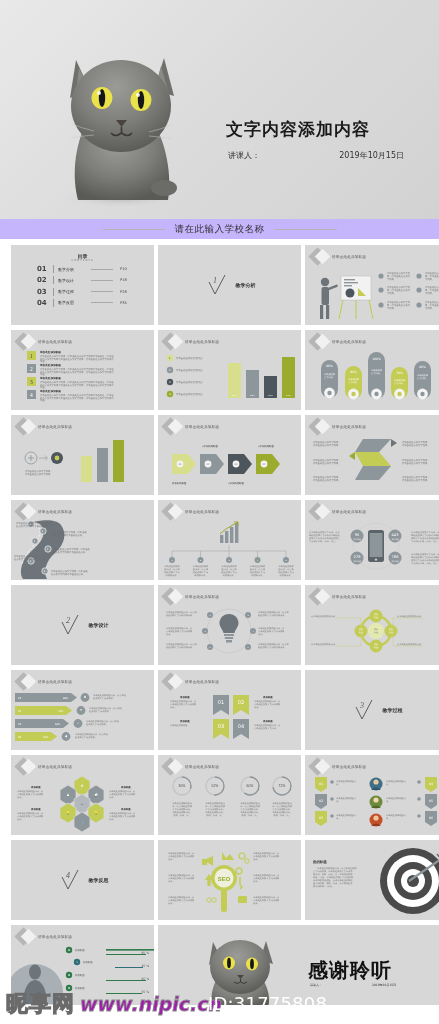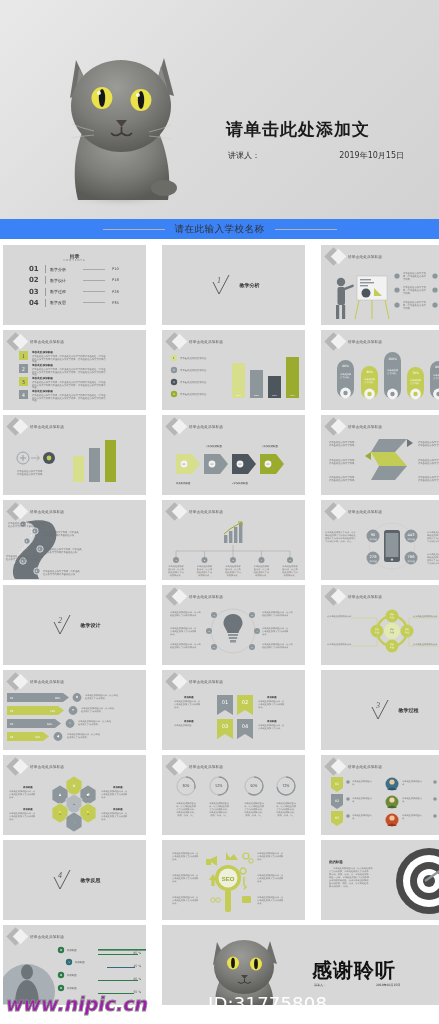--- a/index.html
+++ b/index.html
@@ -26,31 +26,31 @@
   .hero-sub {
     position: absolute; left: 226px; top: 118px;
     font-size: 17px; letter-spacing: 1px; color: #1a1a1a; font-weight: bold;
   }
   .hero-meta { position: absolute; left: 228px; top: 150px; width: 200px; font-size: 8px; color: #333; }
   .hero-meta .r { position: absolute; right: 24px; top: 0; }
 
   
   .banner {
     position: relative; width: 439px; height: 20px;
-    background: #3b82f6;
+    background: #c4b5fd;
     display: flex; align-items: center; justify-content: center; gap: 10px;
   }
   .banner .rule { width: 62px; height: 1px; background: #b4b4b4; }
   .banner-text { font-size: 9.5px; color: #333; letter-spacing: .5px; }
 
   
   .grid {
-    position: absolute; left: 0; top: 245px; width: 430px;
+    position: absolute; left: 8px; top: 245px; width: 430px;
     display: grid; grid-template-columns: repeat(3, 143px);
-    gap: 5px 16px; padding: 0 3px;
+    gap: 5px 4px; padding: 0 3px;
   }
   .slide {
     position: relative; width: 143px; height: 80px;
     background: #d7d7d7; overflow: hidden;
   }
 
   
   .s-head { position: absolute; left: 6px; top: 5px; display: flex; align-items: center; gap: 4px; }
   .s-diamond { width: 13px; height: 13px; background: #b6b6b6; transform: rotate(45deg); }
   .s-diamond.two { width: 11px; height: 11px; background: #f1f1f1; margin-left: -11px; }
@@ -116,21 +116,21 @@
       <ellipse cx="56" cy="70" rx="3.2" ry="9" fill="#161616"></ellipse>
       <ellipse cx="95" cy="72" rx="3.2" ry="9" fill="#161616"></ellipse>
       <circle cx="53" cy="65" r="2" fill="#fff" opacity=".85"></circle>
       <circle cx="92" cy="67" r="2" fill="#fff" opacity=".85"></circle>
       <path d="M70 92 L81 92 L75.5 99 Z" fill="#4a4340"></path>
       <path d="M75.5 99 L75.5 105 M75.5 105 Q69 110 65 105 M75.5 105 Q82 110 86 105" stroke="#3d3936" stroke-width="1.6" fill="none"></path>
       <path d="M48 103 Q35 100 26 96 M48 107 Q35 108 25 110" stroke="#c9c9c7" stroke-width=".7" fill="none" opacity=".7"></path>
       <path d="M103 104 Q116 101 125 97 M103 108 Q116 109 126 111" stroke="#c9c9c7" stroke-width=".7" fill="none" opacity=".7"></path>
       <ellipse cx="118" cy="160" rx="13" ry="8" fill="#6b6b68"></ellipse>
     </svg>
-    <div class="hero-sub">请单击此处添加文</div>
+    <div class="hero-sub">文字内容添加内容</div>
     <div class="hero-meta">
       <span>讲课人：</span>
       <span class="r">2019年10月15日</span>
     </div>
   </div>
 
   <div class="banner">
     <span class="rule"></span>
     <span class="banner-text">请在此输入学校名称</span>
     <span class="rule"></span>
@@ -1049,17 +1049,18 @@
         <path d="M48.5 51 L48.5 54 M48.5 54 Q45 57 42 54 M48.5 54 Q52 57 55 54" stroke="#3d3936" stroke-width="1" fill="none"></path>
       </svg>
       <div class="thankyou" style="position:absolute;left:150px;top:32px">感谢聆听</div>
       <div style="position:absolute;left:152px;top:58px;font-size:3px;color:#333">讲课人：</div>
       <div style="position:absolute;left:214px;top:58px;font-size:3px;color:#333">2019年10月15日</div>
     </div>
 
   </div>
 
   <div class="wm">
+    <span class="wm-logo">昵享网</span>
     <span class="wm-url">www.nipic.cn</span>
     <span class="wm-id">ID:31775808 NO:20200707114028312960</span>
   </div>
 
 </div>
 
 </body></html>

